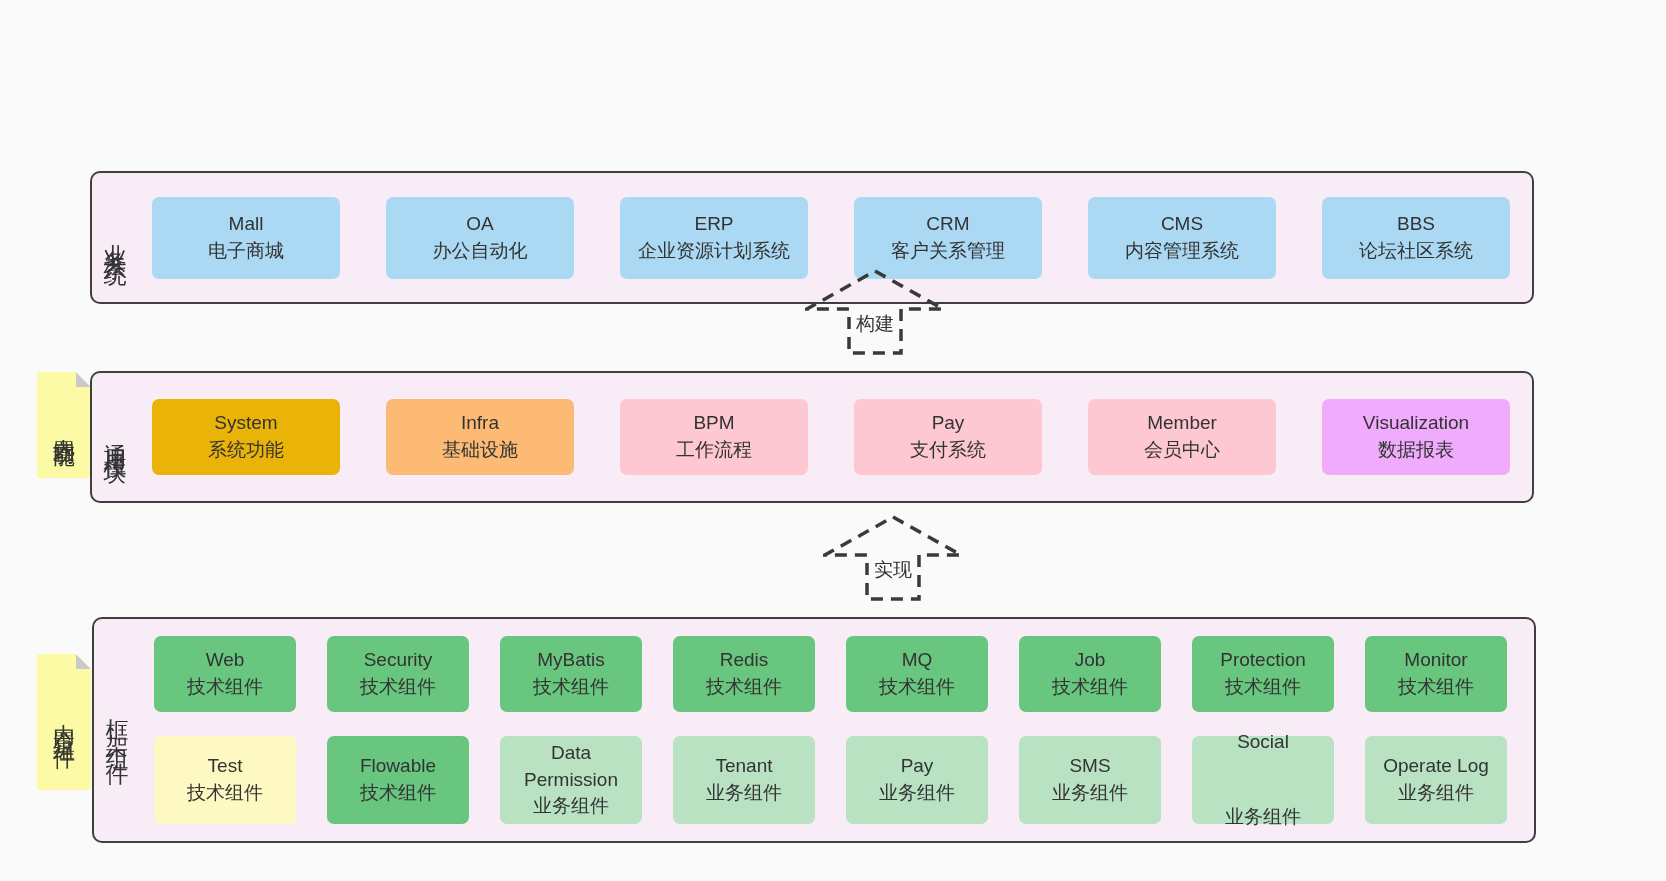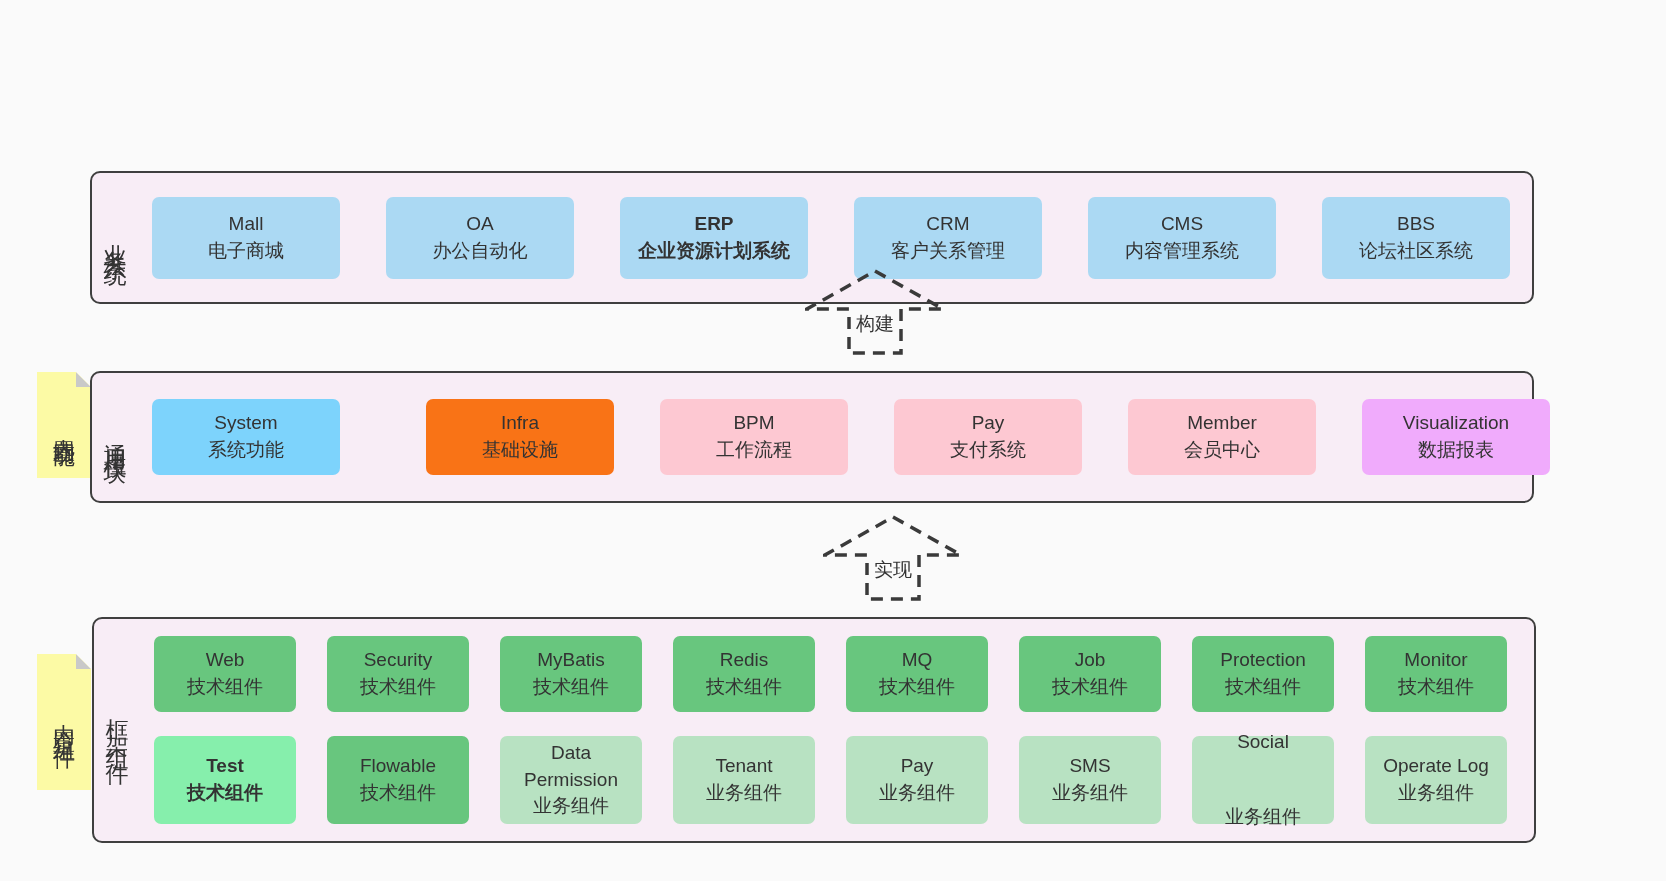--- a/index.html
+++ b/index.html
@@ -100,21 +100,21 @@
     <div class="side-label">业务系统</div>
     <div class="boxes-flex">
         <div class="box" style="background: rgb(171, 217, 243);">
           <div class="box-title">Mall</div>
           <div class="box-subtitle">电子商城</div>
         </div>
         <div class="box" style="background: rgb(171, 217, 243); justify-content: center;">
           <div class="box-title">OA</div>
           <div class="box-subtitle">办公自动化</div>
         </div>
-        <div class="box" style="background: rgb(171, 217, 243); font-weight: bold;">
+        <div class="box" style="background: rgb(171, 217, 243);">
           <div class="box-title">ERP</div>
           <div class="box-subtitle">企业资源计划系统</div>
         </div>
         <div class="box" style="background: rgb(171, 217, 243);">
           <div class="box-title">CRM</div>
           <div class="box-subtitle">客户关系管理</div>
         </div>
         <div class="box" style="background: rgb(171, 217, 243);">
           <div class="box-title">CMS</div>
           <div class="box-subtitle">内容管理系统</div>
@@ -129,25 +129,25 @@
   <div class="arrow" id="arrow-build">
     <svg viewBox="0 0 140 88">
       <polygon points="70,3 138,41 96,41 96,85 44,85 44,41 2,41"></polygon>
     </svg>
     <span class="arrow-label">构建</span>
   </div>
 
   <section class="layer" id="layer-common">
     <div class="side-label">通用模块</div>
     <div class="boxes-flex">
-        <div class="box" style="background: #7dd3fc; align-items: flex-end;">
+        <div class="box" style="background: #eab308; align-items: flex-end;">
           <div class="box-title">System</div>
           <div class="box-subtitle">系统功能</div>
         </div>
-        <div class="box" style="background: #f97316; margin-left: 40px;">
+        <div class="box" style="background: #fdba74;">
           <div class="box-title">Infra</div>
           <div class="box-subtitle">基础设施</div>
         </div>
         <div class="box" style="background: rgb(253, 200, 210);">
           <div class="box-title">BPM</div>
           <div class="box-subtitle">工作流程</div>
         </div>
         <div class="box" style="background: rgb(253, 200, 210);">
           <div class="box-title">Pay</div>
           <div class="box-subtitle">支付系统</div>
@@ -198,21 +198,21 @@
           <div class="box-subtitle">技术组件</div>
         </div>
         <div class="box" style="background: rgb(104, 198, 126);">
           <div class="box-title">Protection</div>
           <div class="box-subtitle">技术组件</div>
         </div>
         <div class="box" style="background: rgb(104, 198, 126);">
           <div class="box-title">Monitor</div>
           <div class="box-subtitle">技术组件</div>
         </div>
-        <div class="box" style="background: #86efac; font-weight: bold;">
+        <div class="box" style="background: #fef9c3;">
           <div class="box-title">Test</div>
           <div class="box-subtitle">技术组件</div>
         </div>
         <div class="box" style="background: rgb(104, 198, 126);">
           <div class="box-title">Flowable</div>
           <div class="box-subtitle">技术组件</div>
         </div>
         <div class="box" style="background: rgb(184, 226, 194);">
           <div class="box-title">Data Permission</div>
           <div class="box-subtitle">业务组件</div>

